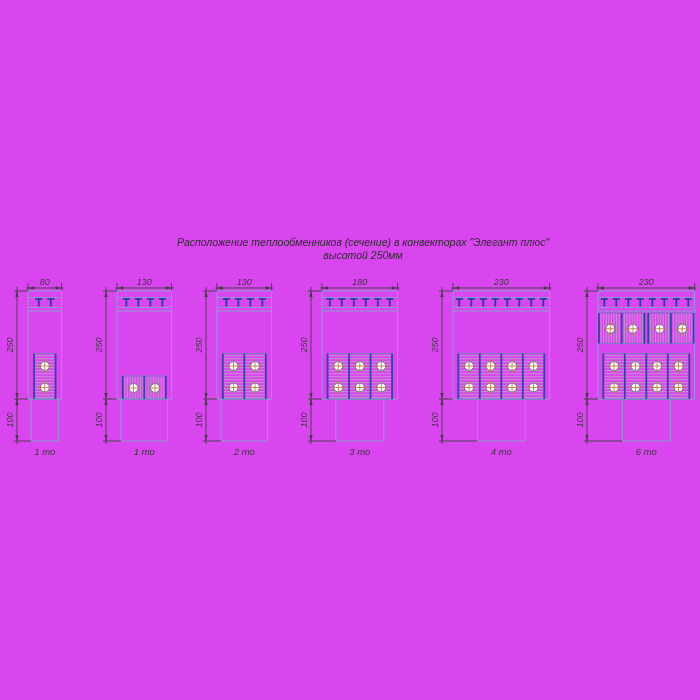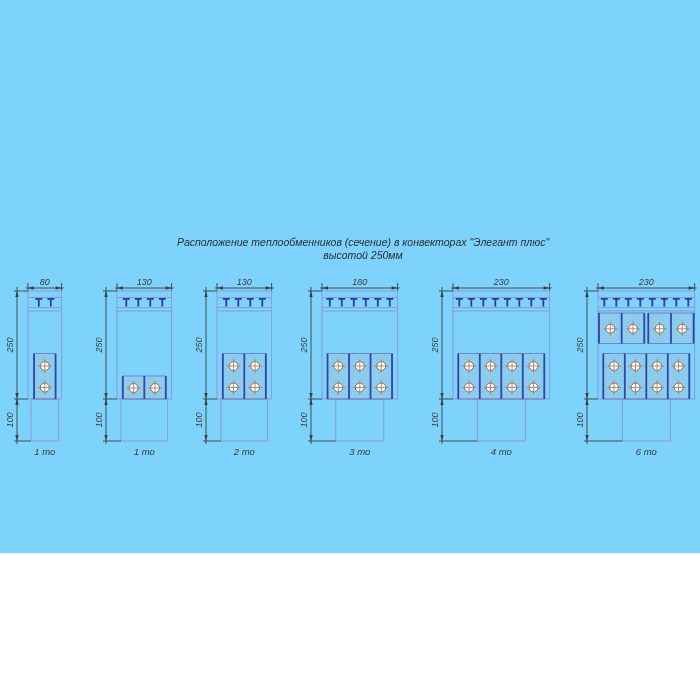--- a/index.html
+++ b/index.html
@@ -1,16 +1,16 @@
 <!DOCTYPE html>
 <html><head>
 <meta charset="utf-8">
 <style>
   html,body{margin:0;padding:0;background:#fff;}
-  #canvas{position:relative;width:700px;height:553px;background:#7dd3fc;overflow:hidden;
+  #canvas{position:relative;width:700px;height:700px;background:#d946ef;overflow:hidden;
           font-family:"Liberation Sans",sans-serif;}
   #title-block{position:absolute;left:13px;top:236px;width:700px;text-align:center;
                font-style:italic;font-size:10.5px;line-height:13px;color:#2e2e2e;}
   #drawing{position:absolute;left:0;top:0;}
   svg text{font-family:"Liberation Sans",sans-serif;font-style:italic;fill:#3a3a3a;}
 </style>
 </head>
 <body>
 
 <div id="canvas">

